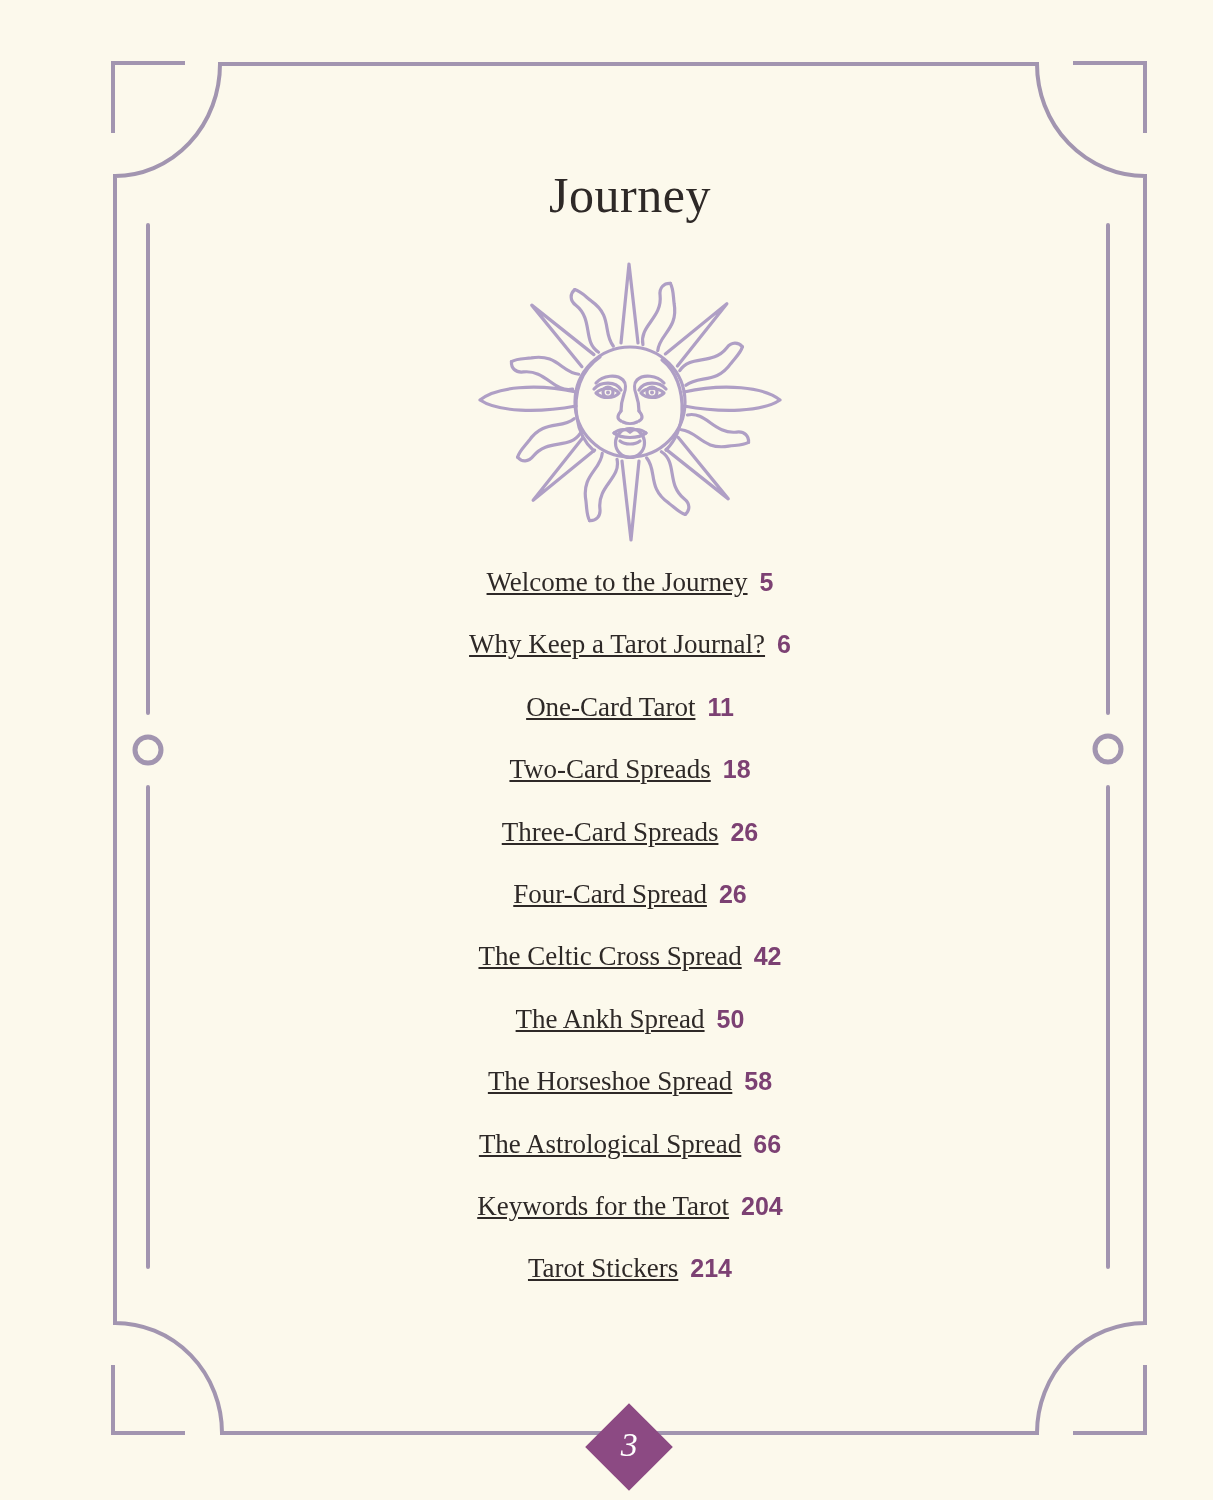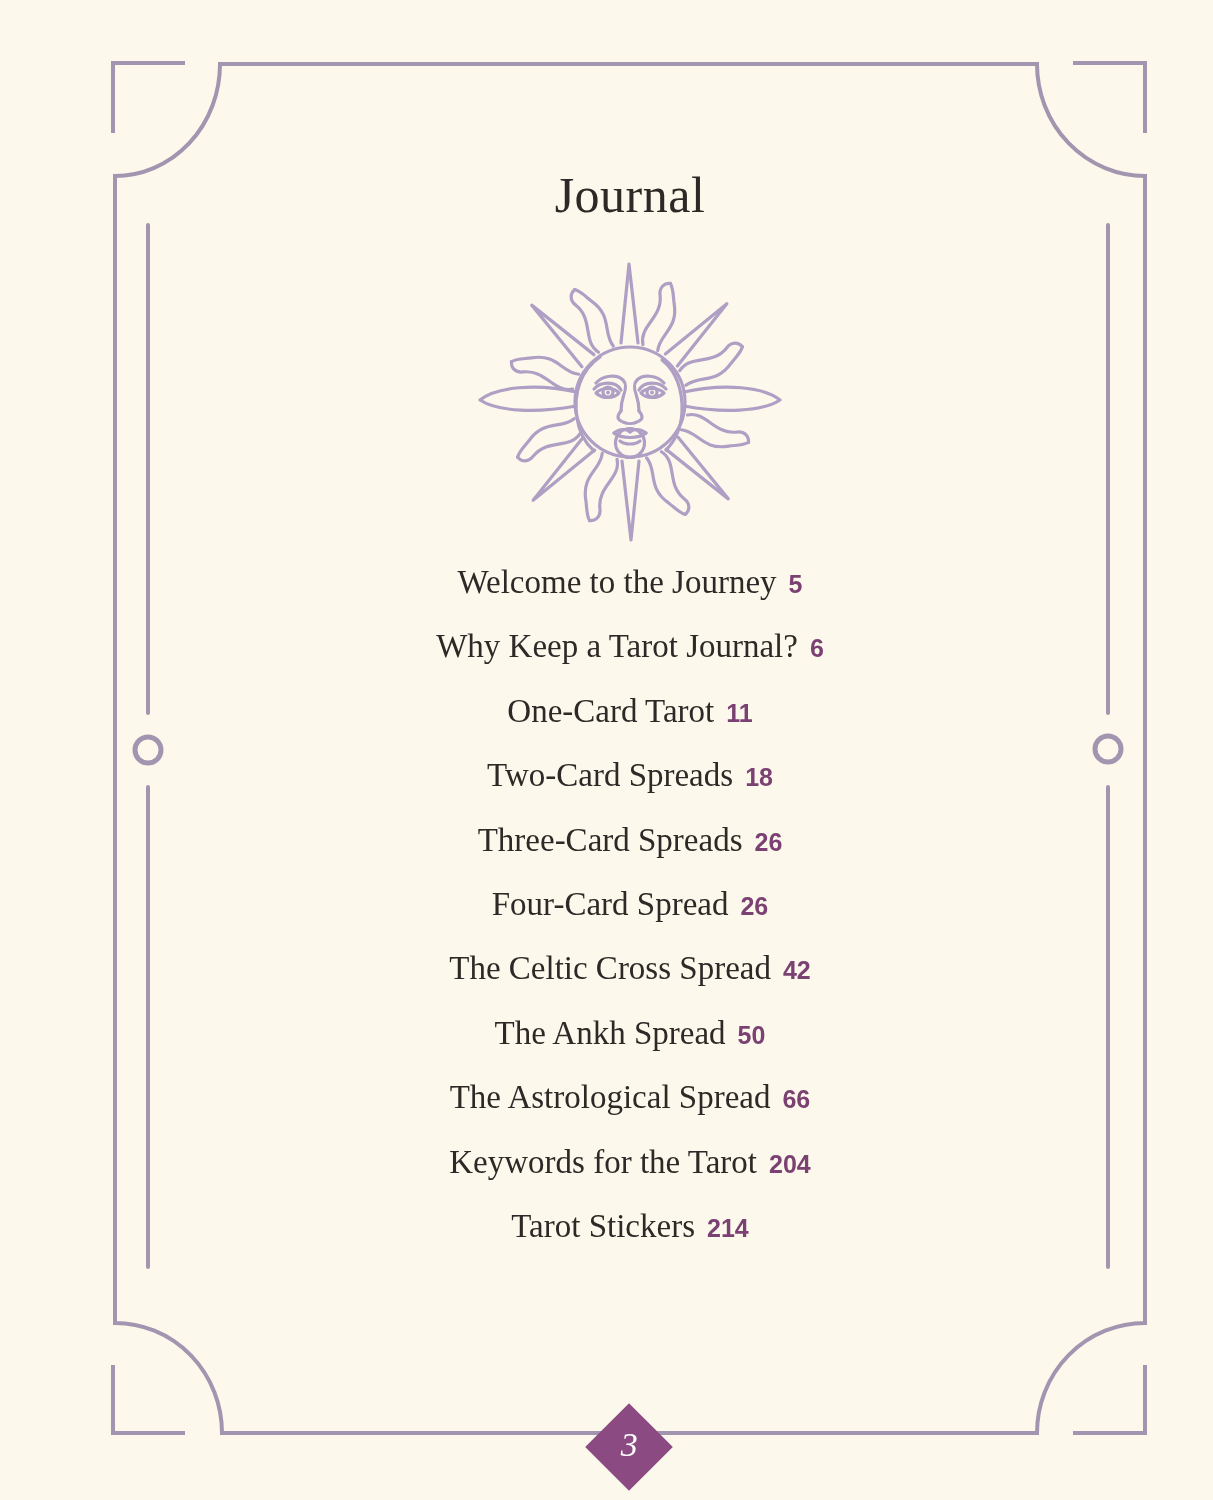--- a/index.html
+++ b/index.html
@@ -33,21 +33,21 @@
   .toc{
     position:absolute;left:115px;top:553px;width:1030px;z-index:2;
   }
   .toc-row{
     text-align:center;
     line-height:58.4px;
     white-space:nowrap;
   }
   .toc-label{
     font-family:"Liberation Serif", serif;
-    font-size:33px;color:var(--text);
+    font-size:27px;color:var(--text);text-decoration:underline;
   }
   .toc-num{
     font-family:"Liberation Sans", sans-serif;
     font-weight:700;font-size:25px;color:var(--number);
     margin-left:12px;
   }
   .diamond{
     position:absolute;left:598px;top:1416px;width:62px;height:62px;
     background:var(--diamond);
     transform:rotate(45deg);
@@ -76,21 +76,21 @@
     <path class="frame-stroke" stroke-width="4" d="M113,1365 V1433 H185"></path>
     <path class="frame-stroke" stroke-width="4" d="M1145,1365 V1433 H1073"></path>
 
     <path class="frame-stroke" stroke-width="4" stroke-linecap="round" d="M148,225 V713 M148,787 V1267"></path>
     <path class="frame-stroke" stroke-width="4" stroke-linecap="round" d="M1108,225 V713 M1108,787 V1267"></path>
 
     <circle class="frame-stroke" stroke-width="5" cx="148" cy="750" r="13"></circle>
     <circle class="frame-stroke" stroke-width="5" cx="1108" cy="749" r="13"></circle>
   </svg>
 
-  <h1 class="page-title">Journal</h1>
+  <h1 class="page-title">Journey</h1>
 
   <svg class="sun" width="320" height="320" viewBox="0 0 320 320">
     <g class="sun-stroke" stroke-width="3.2" stroke-linecap="round" stroke-linejoin="round">
 
       <g>
         <path d="M151,101 L159,22 L168,101"></path>
         <path d="M151,101 L159,22 L168,101" transform="rotate(45 160 160)"></path>
         <path d="M151,101 L159,22 L168,101" transform="rotate(135 160 160)"></path>
         <path d="M151,101 L159,22 L168,101" transform="rotate(180 160 160)"></path>
         <path d="M151,101 L159,22 L168,101" transform="rotate(225 160 160)"></path>
@@ -184,20 +184,23 @@
     <div class="toc-row">
       <span class="toc-label">Four-Card Spread</span><span class="toc-num">26</span>
     </div>
     <div class="toc-row">
       <span class="toc-label">The Celtic Cross Spread</span><span class="toc-num">42</span>
     </div>
     <div class="toc-row">
       <span class="toc-label">The Ankh Spread</span><span class="toc-num">50</span>
     </div>
     <div class="toc-row">
+      <span class="toc-label">The Horseshoe Spread</span><span class="toc-num">58</span>
+    </div>
+    <div class="toc-row">
       <span class="toc-label">The Astrological Spread</span><span class="toc-num">66</span>
     </div>
     <div class="toc-row">
       <span class="toc-label">Keywords for the Tarot</span><span class="toc-num">204</span>
     </div>
     <div class="toc-row">
       <span class="toc-label">Tarot Stickers</span><span class="toc-num">214</span>
     </div>
   </div>
 

